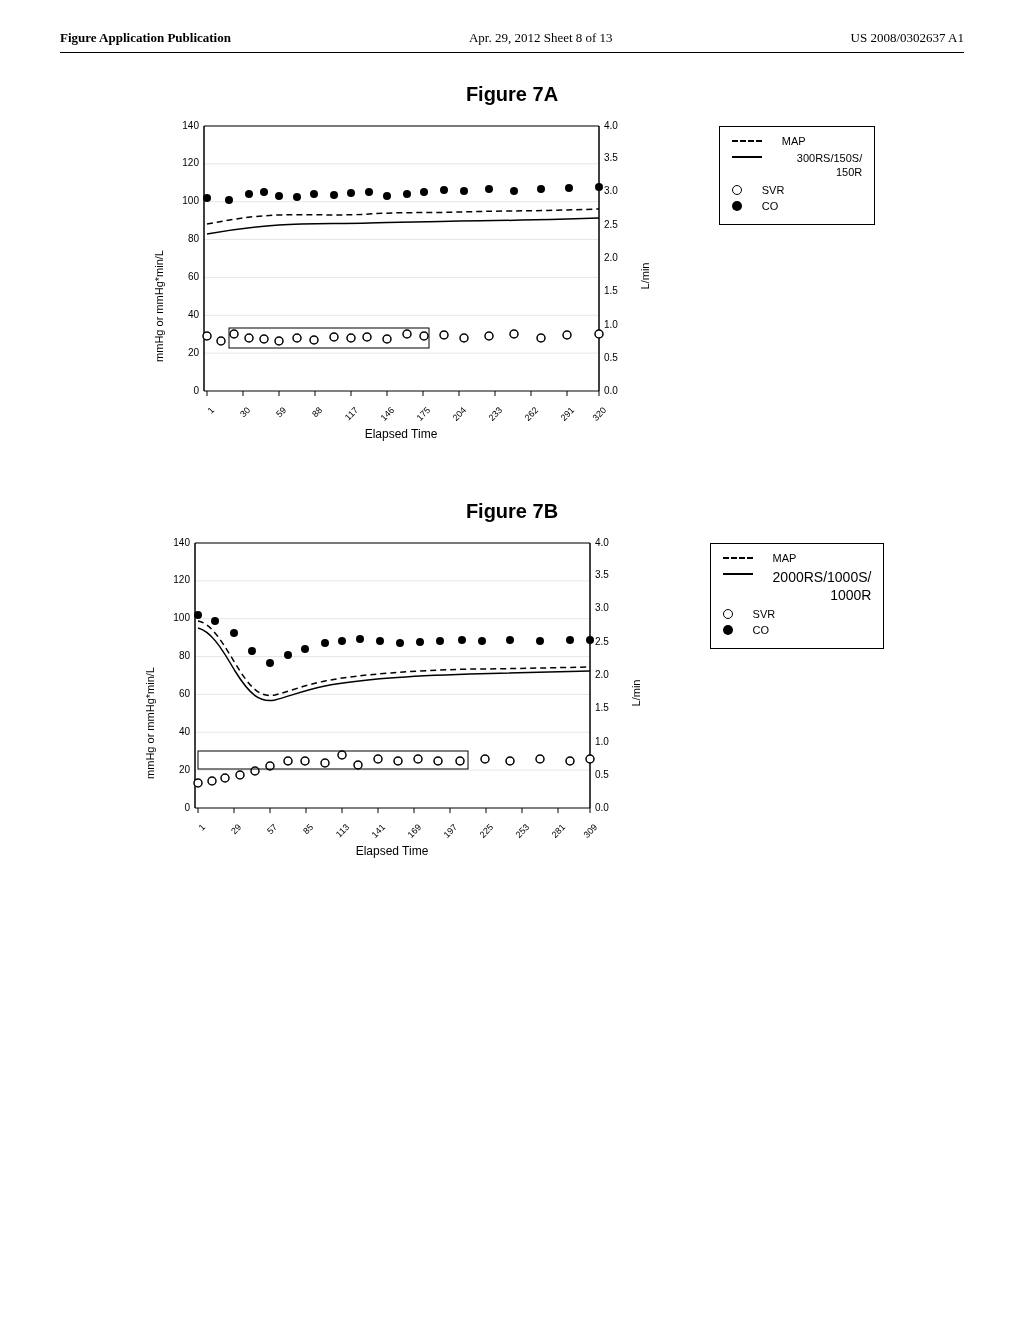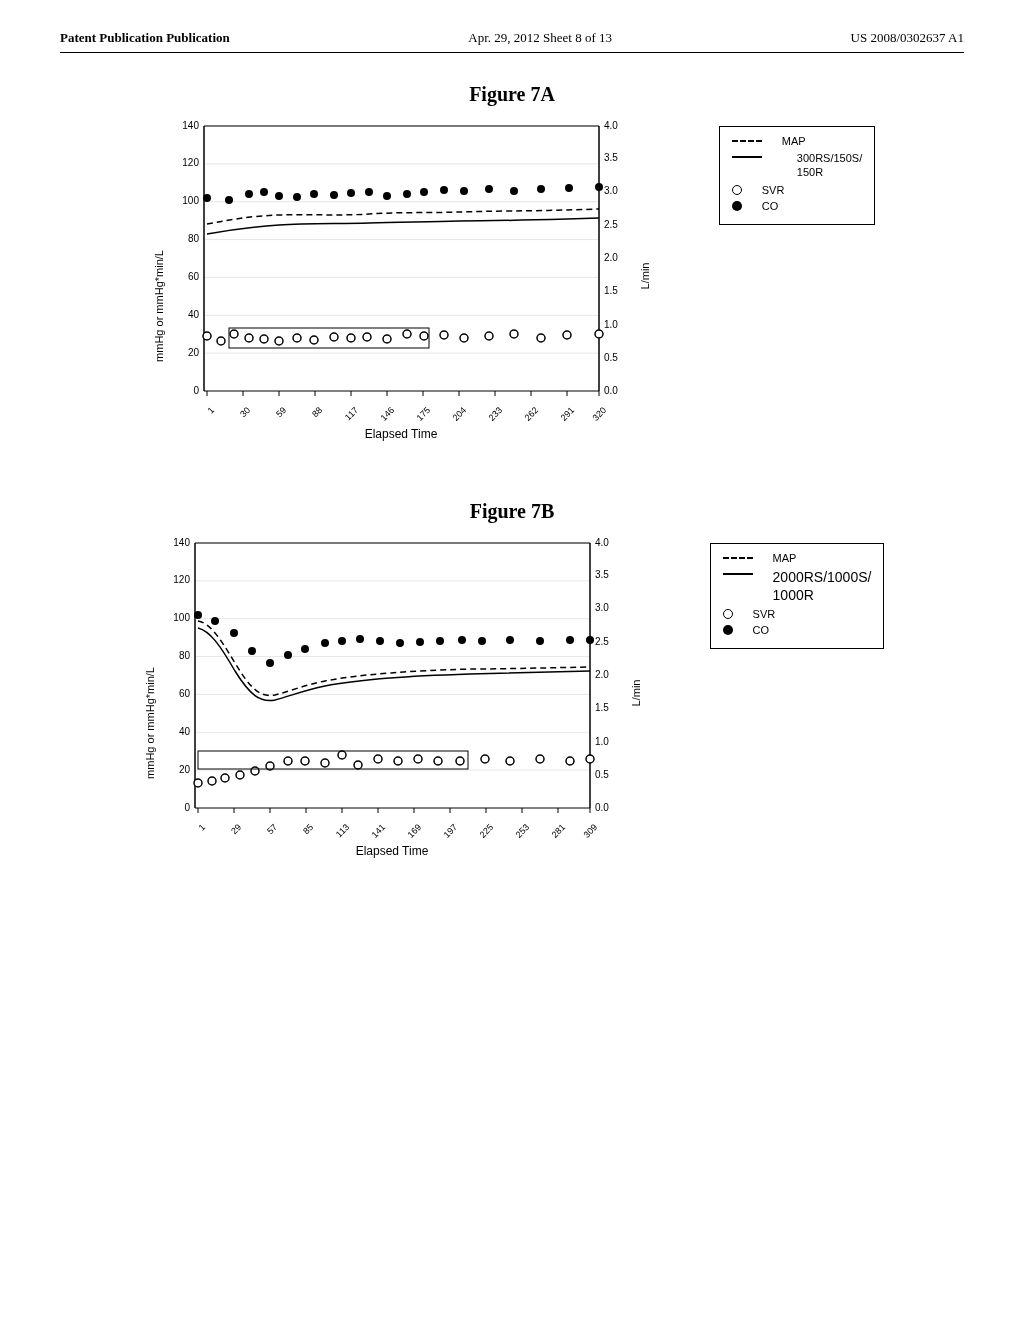--- a/index.html
+++ b/index.html
@@ -47,21 +47,21 @@
       margin-bottom: 40px;
       display: flex;
       flex-direction: column;
       align-items: center;
     }
 
     .figure-title {
       font-size: 20px;
       font-weight: bold;
       margin-bottom: 10px;
-      font-family: Liberation Serif, serif;
+      font-family: Liberation Sans, sans-serif;
     }
 
     .chart-area {
       display: flex;
       align-items: flex-start;
       gap: 10px;
     }
 
     
     .legend-box {
@@ -72,20 +72,21 @@
       min-width: 120px;
       margin-top: 10px;
     }
 
     .legend-item {
       display: flex;
       align-items: center;
       gap: 20px;
       margin-bottom: 4px;
       white-space: nowrap;
+      text-align: right;
     }
 
     .legend-line-dashed {
       width: 30px;
       height: 2px;
       border-top: 2px dashed #000;
     }
 
     .legend-line-solid {
       width: 30px;
@@ -115,21 +116,21 @@
       position: relative;
     }
 
   </style>
 </head>
 <body>
 
 <div class="page">
 
   <div class="header">
-    <span class="header-left">Patent Publication Publication</span>
+    <span class="header-left">Figure Application Publication</span>
     <span class="header-center">Apr. 29, 2012   Sheet 8 of 13</span>
     <span class="header-right">US 2008/0302637 A1</span>
   </div>
 
   <div class="figure-container">
     <div class="figure-title">Figure 7A</div>
     <div class="chart-area">
       <div class="svg-wrapper">
         
         <svg width="560" height="340">

